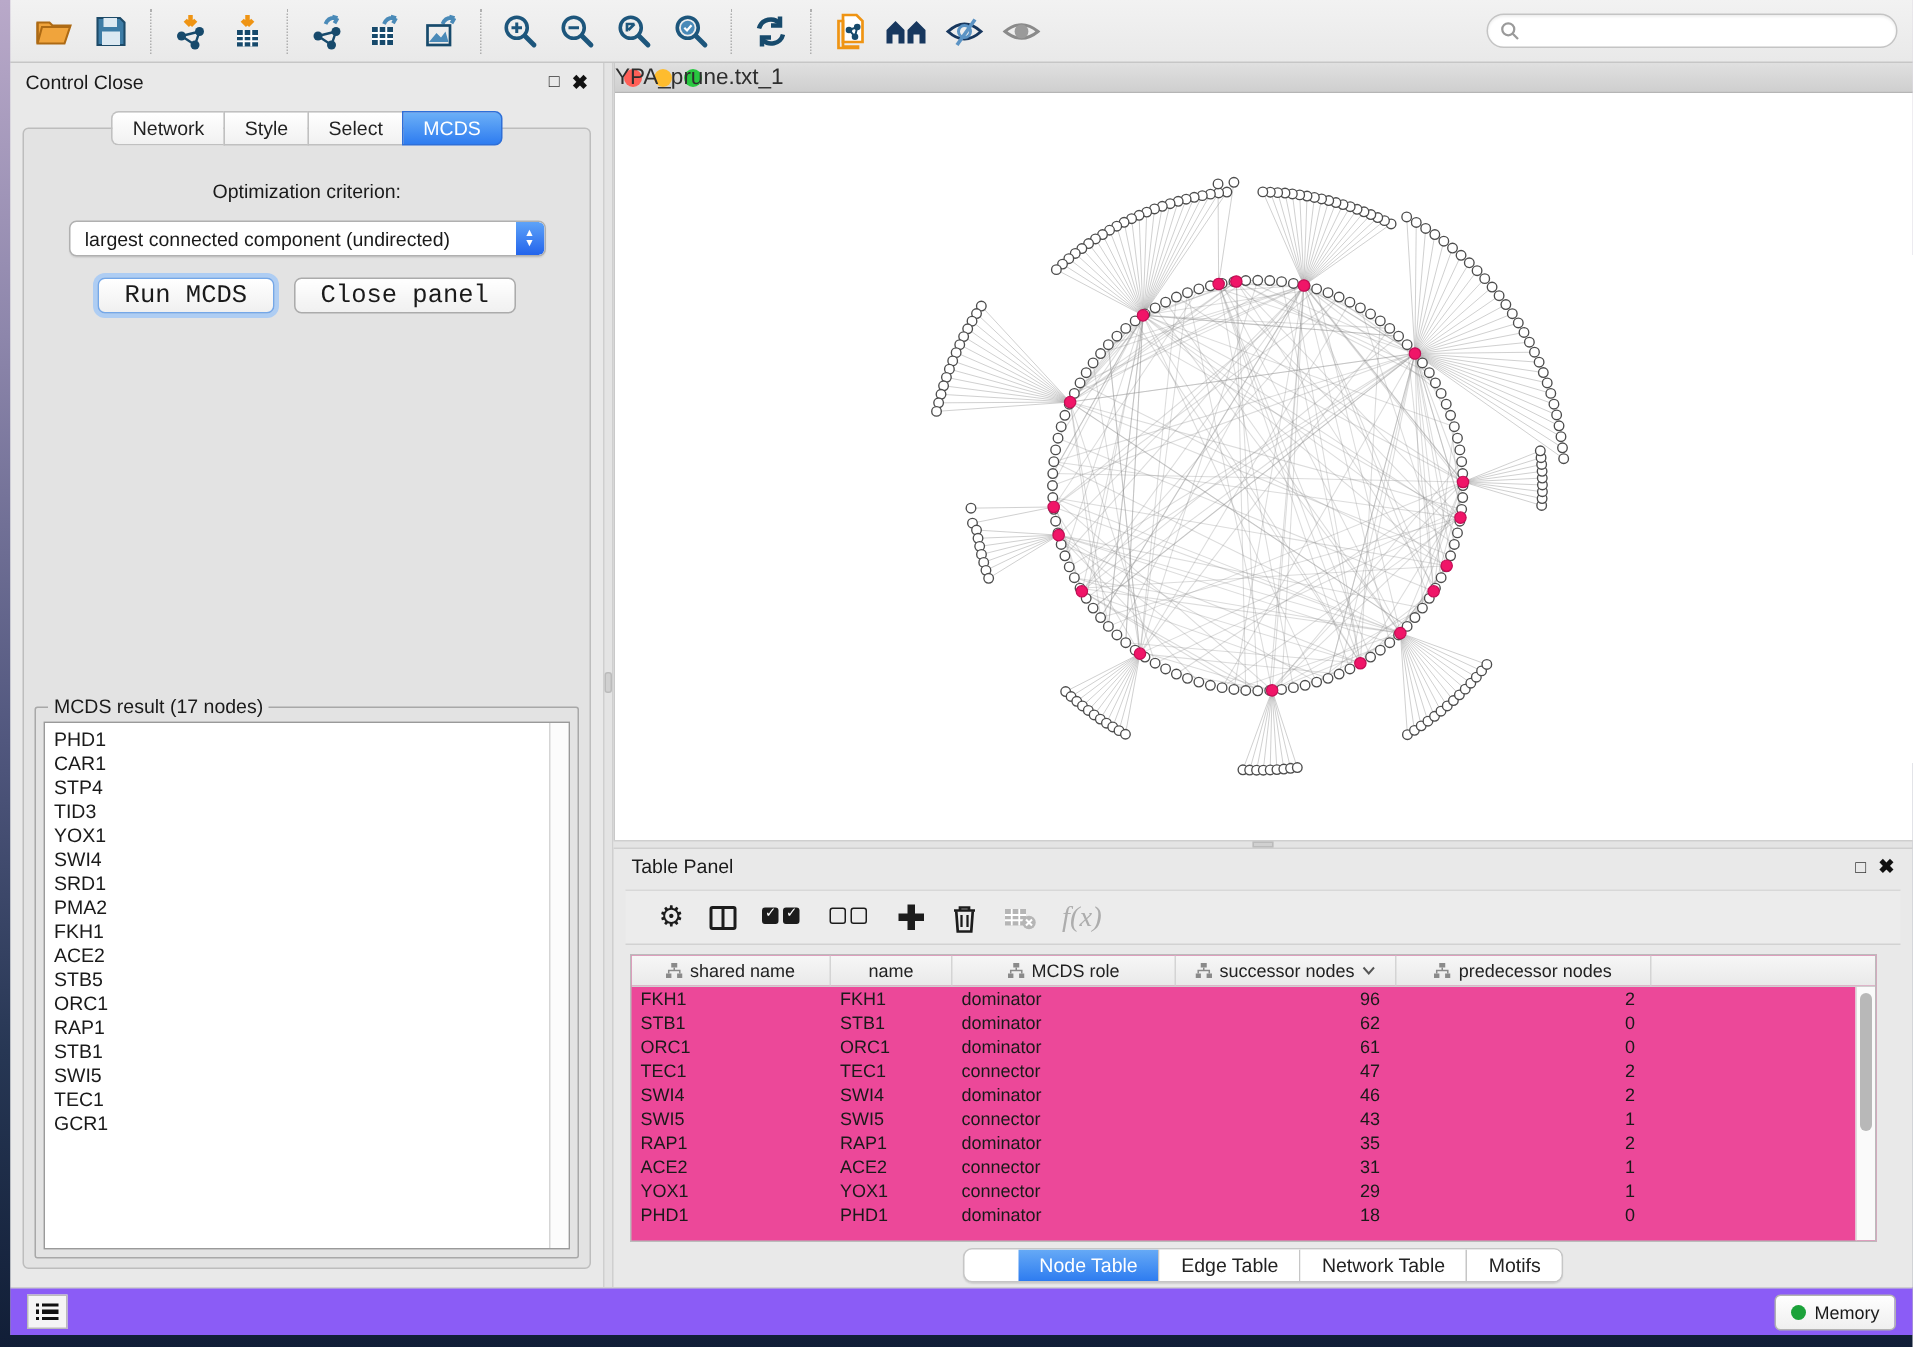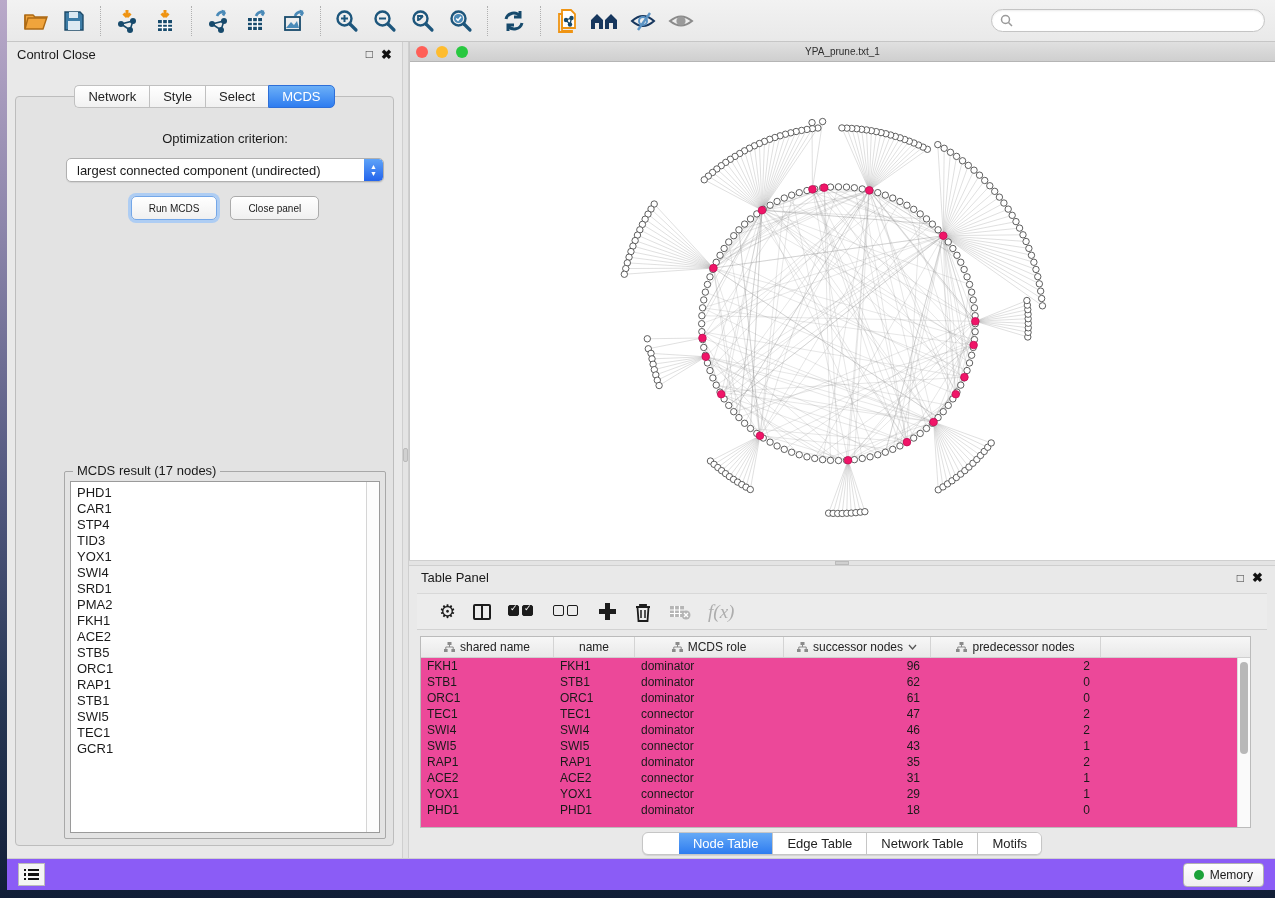--- a/index.html
+++ b/index.html
@@ -27,57 +27,57 @@
     border-right:1px solid #cfcfcf; position:relative; }
   .v-split .grip { position:absolute; left:0; right:0; top:406px; height:14px;
     background:#d0d0d0; border:1px solid #bbb; border-radius:2px; }
   .right-stack { flex:1; display:flex; flex-direction:column; min-width:0; }
 
   
   .cp-header { height:24px; display:flex; align-items:center; padding:0 10px; font-size:13px; }
   .win-btns { margin-left:auto; display:flex; gap:8px; align-items:center; }
   .float-glyph { font-size:12px; color:#333; line-height:1; }
   .close-glyph { font-size:13px; font-weight:bold; color:#111; line-height:1; }
-  .cp-tabs { display:flex; justify-content:center; margin-top:19px; position:relative; z-index:2; }
+  .cp-tabs { display:flex; justify-content:center; margin-top:8px; position:relative; z-index:2; }
   .cp-tab { padding:3px 13px; font-size:13px; background:linear-gradient(#fff,#f1f1f1);
     border:1px solid #c0c0c0; border-right:none; color:#222; }
   .cp-tab:first-child { border-top-left-radius:5px; border-bottom-left-radius:5px; }
   .cp-tab:last-child { border-right:1px solid #c0c0c0; border-top-right-radius:5px; border-bottom-right-radius:5px; }
   .cp-tab.sel { background:linear-gradient(#6cb0f7,#2e7cf0); color:#fff; border-color:#2e6fd8; }
   .cp-pane { flex:1; margin:-12px 8px 12px; padding-top:12px; background:#e3e3e3;
-    border:1px solid #bdbdbd; border-radius:4px; display:flex; flex-direction:column; min-height:0;padding-left:41px; }
+    border:1px solid #bdbdbd; border-radius:4px; display:flex; flex-direction:column; min-height:0; }
   .crit-label { text-align:center; margin-top:22px; font-size:13px; }
   .combo { margin:12px auto 0; width:318px; height:24px; background:#fff; border:1px solid #b0b0b0;
     border-radius:5px; display:flex; align-items:center; overflow:hidden;
     box-shadow:0 1px 1px rgba(0,0,0,.08); }
   .combo .val { flex:1; padding-left:10px; font-size:13px; white-space:nowrap; }
   .combo .stepper { width:19px; align-self:stretch; background:linear-gradient(#5ea3f8,#2364ec);
     border-radius:0 4px 4px 0; display:flex; flex-direction:column; align-items:center; justify-content:center; gap:1px; }
   .combo .stepper span { color:#fff; font-size:7px; line-height:6px; }
   .btn-row { display:flex; justify-content:center; gap:13px; margin-top:14px; }
   .pbtn { height:24px; padding:0 17px; background:linear-gradient(#ffffff,#f0f0f0);
-    border:1px solid #ababab; border-radius:5px; font-size:10px; display:flex; align-items:center; }
+    border:1px solid #ababab; border-radius:5px; font-size:17px; display:flex; align-items:center;font-family:Liberation Mono, monospace; }
   .pbtn.focused { border-color:#74a7e8; box-shadow:0 0 0 3px #aecdf3; }
   .spacer { flex:1; }
   .result-group { margin:0 7px 6px; height:368px; border:1px solid #a8a8a8; border-radius:2px;
     position:relative; background:#e3e3e3; }
   .result-legend { position:absolute; top:-9px; left:8px; padding:0 4px; background:#e3e3e3; font-size:13px; }
   .result-list { position:absolute; inset:9px 5px 5px; background:#fff; border:1px solid #9a9a9a;
     overflow:hidden; padding:3px 0 0 6px; font-size:13px; line-height:16px; }
   .result-list .sbar { position:absolute; top:0; right:0; bottom:0; width:13px;
     background:#fcfcfc; border-left:1px solid #d5d5d5; }
   .mcds-item { height:16px; }
 
   
   .net-window { height:518px; flex:0 0 518px; display:flex; flex-direction:column; border-left:1px solid #c9c9c9; }
   .net-titlebar { height:20px; flex:0 0 20px; background:linear-gradient(#e0e0e0,#cfcfcf);
     border-bottom:1px solid #b5b5b5; display:flex; align-items:center; padding:0 6px; position:relative; }
   .tl { width:12px; height:12px; border-radius:50%; margin-right:8px; }
   .tl.r { background:#ff5f57; } .tl.y { background:#febc2e; } .tl.g { background:#28c840; }
-  .net-title { position:absolute; left:0; right:0; text-align:center; font-size:10px; color:#2e2e2e; pointer-events:none; }
+  .net-title { position:absolute; left:0; right:0; font-size:15px; color:#2e2e2e; pointer-events:none; }
   .net-canvas { flex:1; background:#fff; position:relative; }
   .net-canvas svg { position:absolute; inset:0; }
   .edge { stroke:#8a8a8a; stroke-opacity:.3; stroke-width:.7; }
   .fan-edge { stroke:#979797; stroke-opacity:.5; stroke-width:.6; }
   .ringnode { fill:#fff; stroke:#4d4d4d; stroke-width:.9; }
   .mcds-node { stroke-width:.8; }
   .h-split { height:6px; flex:0 0 6px; background:#e4e4e4; border-top:1px solid #cfcfcf;
     border-bottom:1px solid #cfcfcf; position:relative; }
   .h-split .grip { position:absolute; top:0; bottom:0; left:50%; width:14px; margin-left:-7px;
     background:#d0d0d0; border:1px solid #bbb; }

